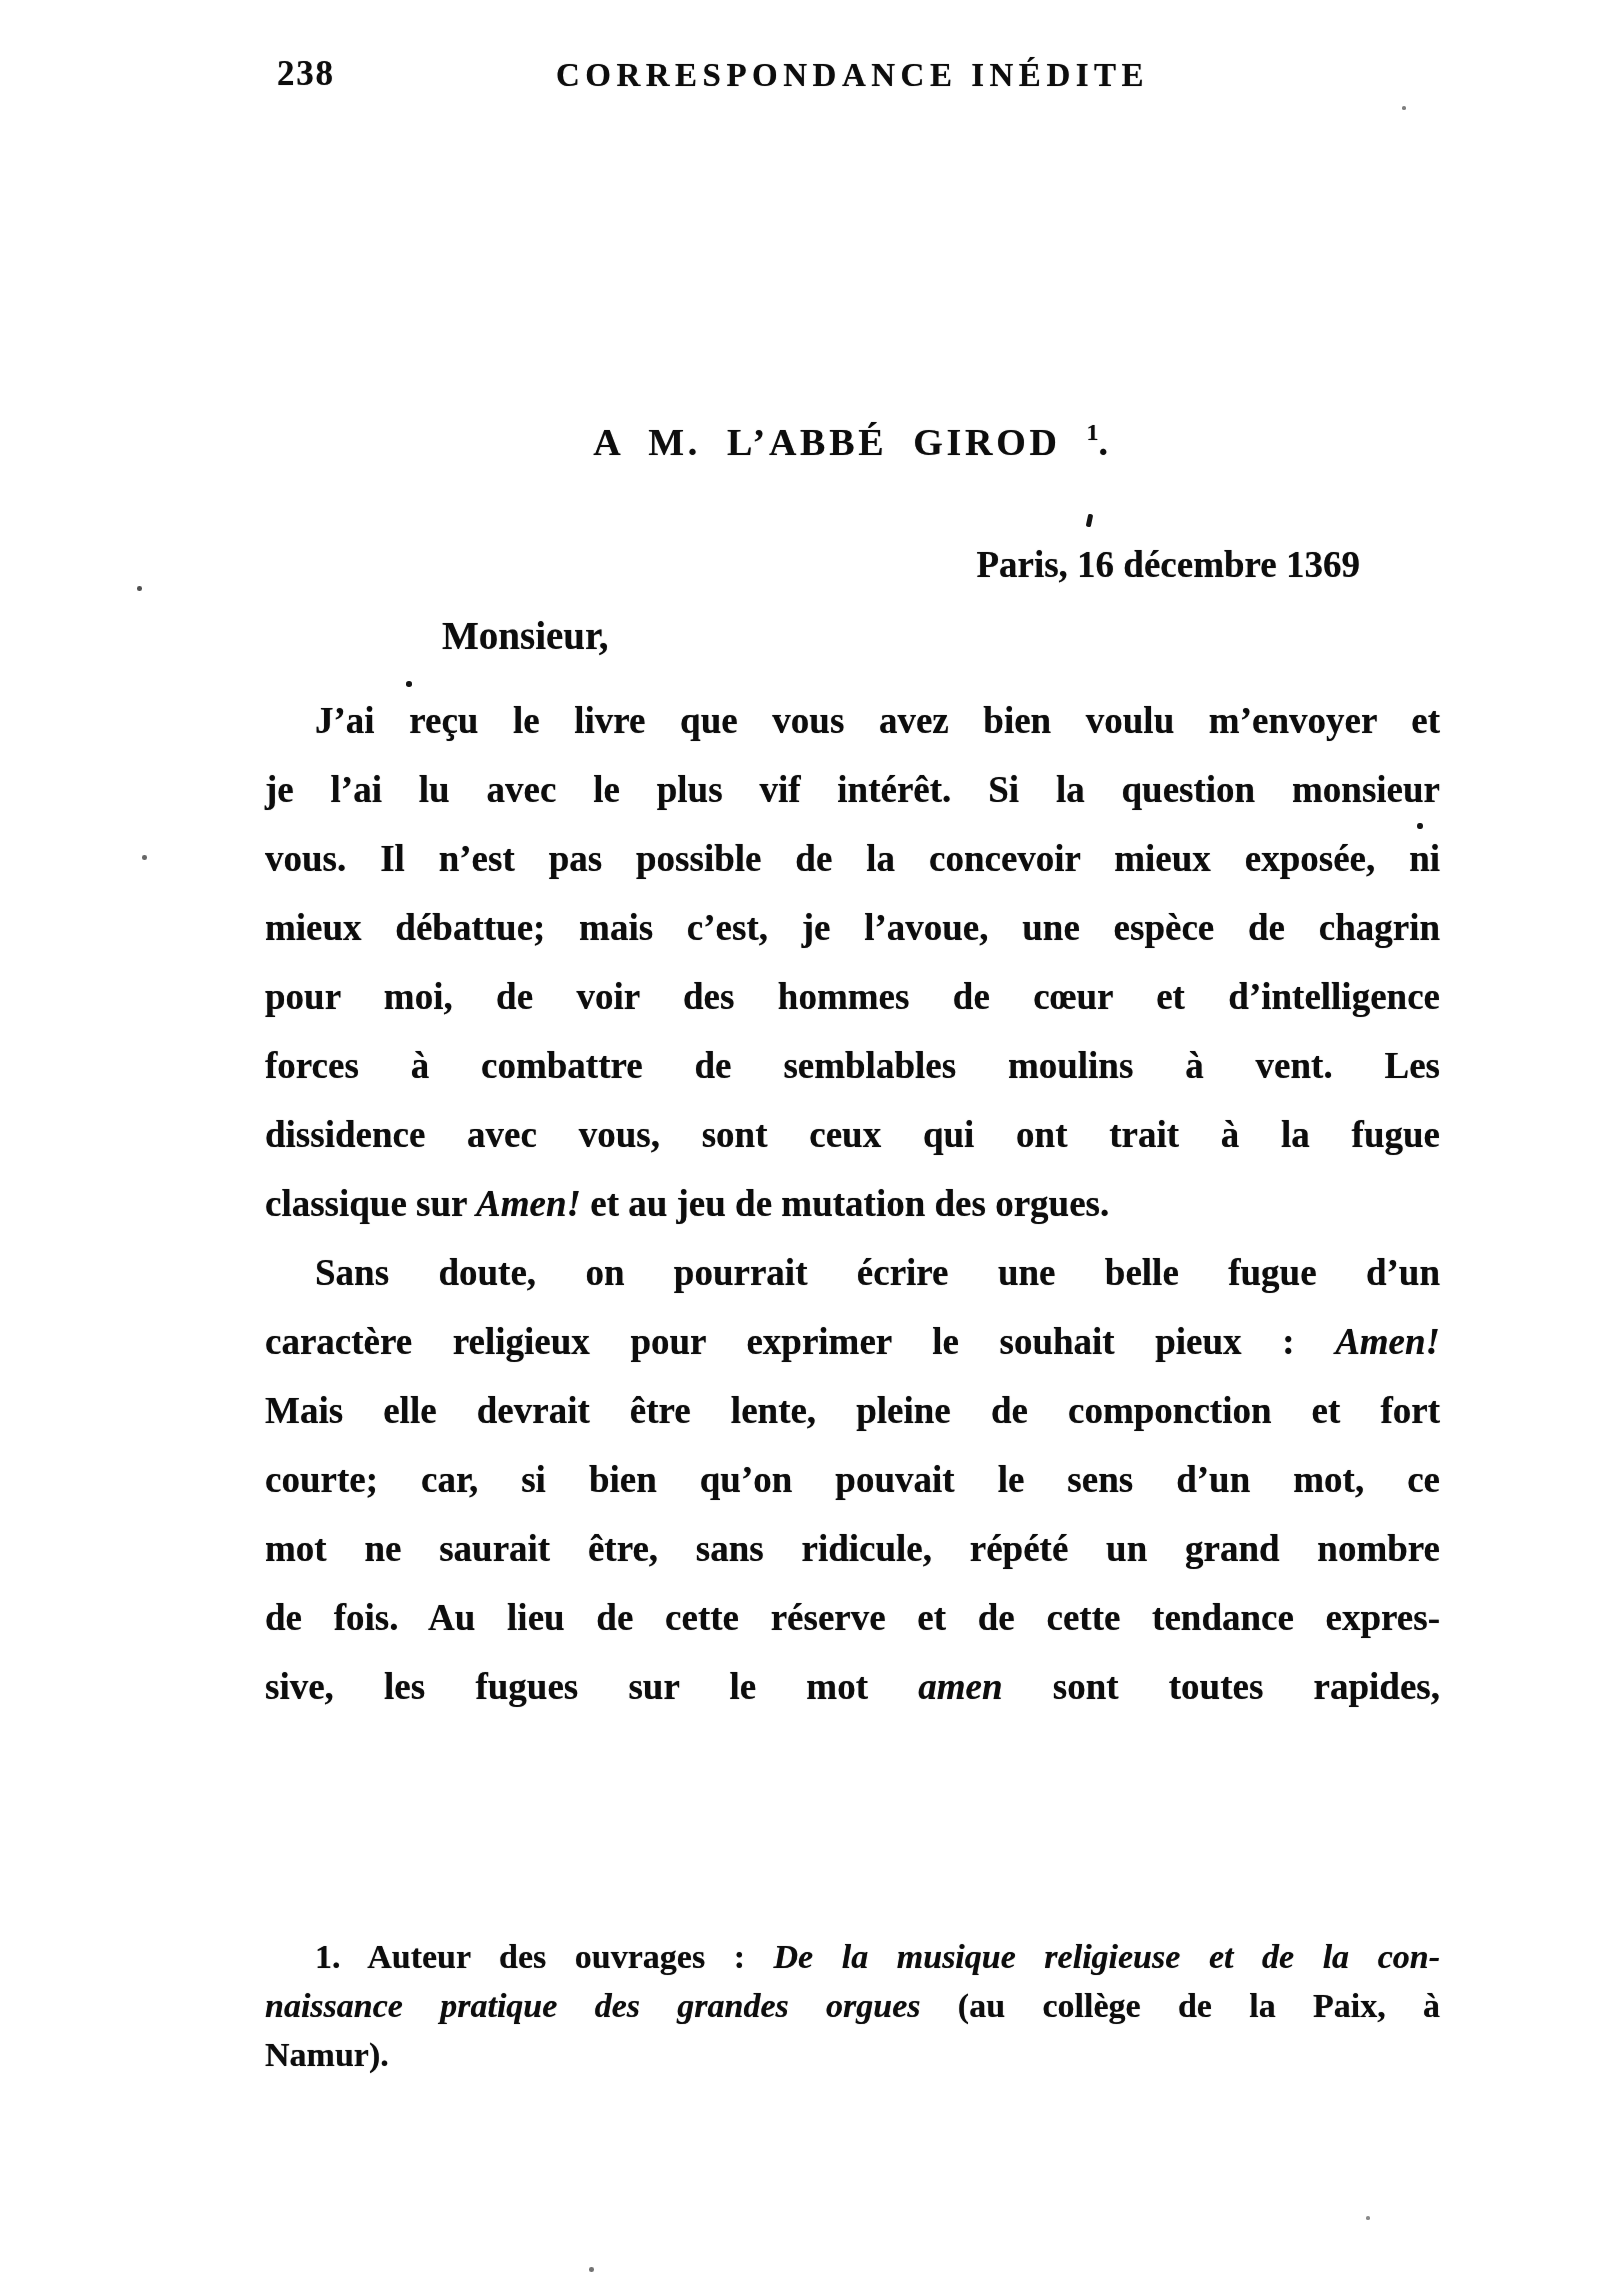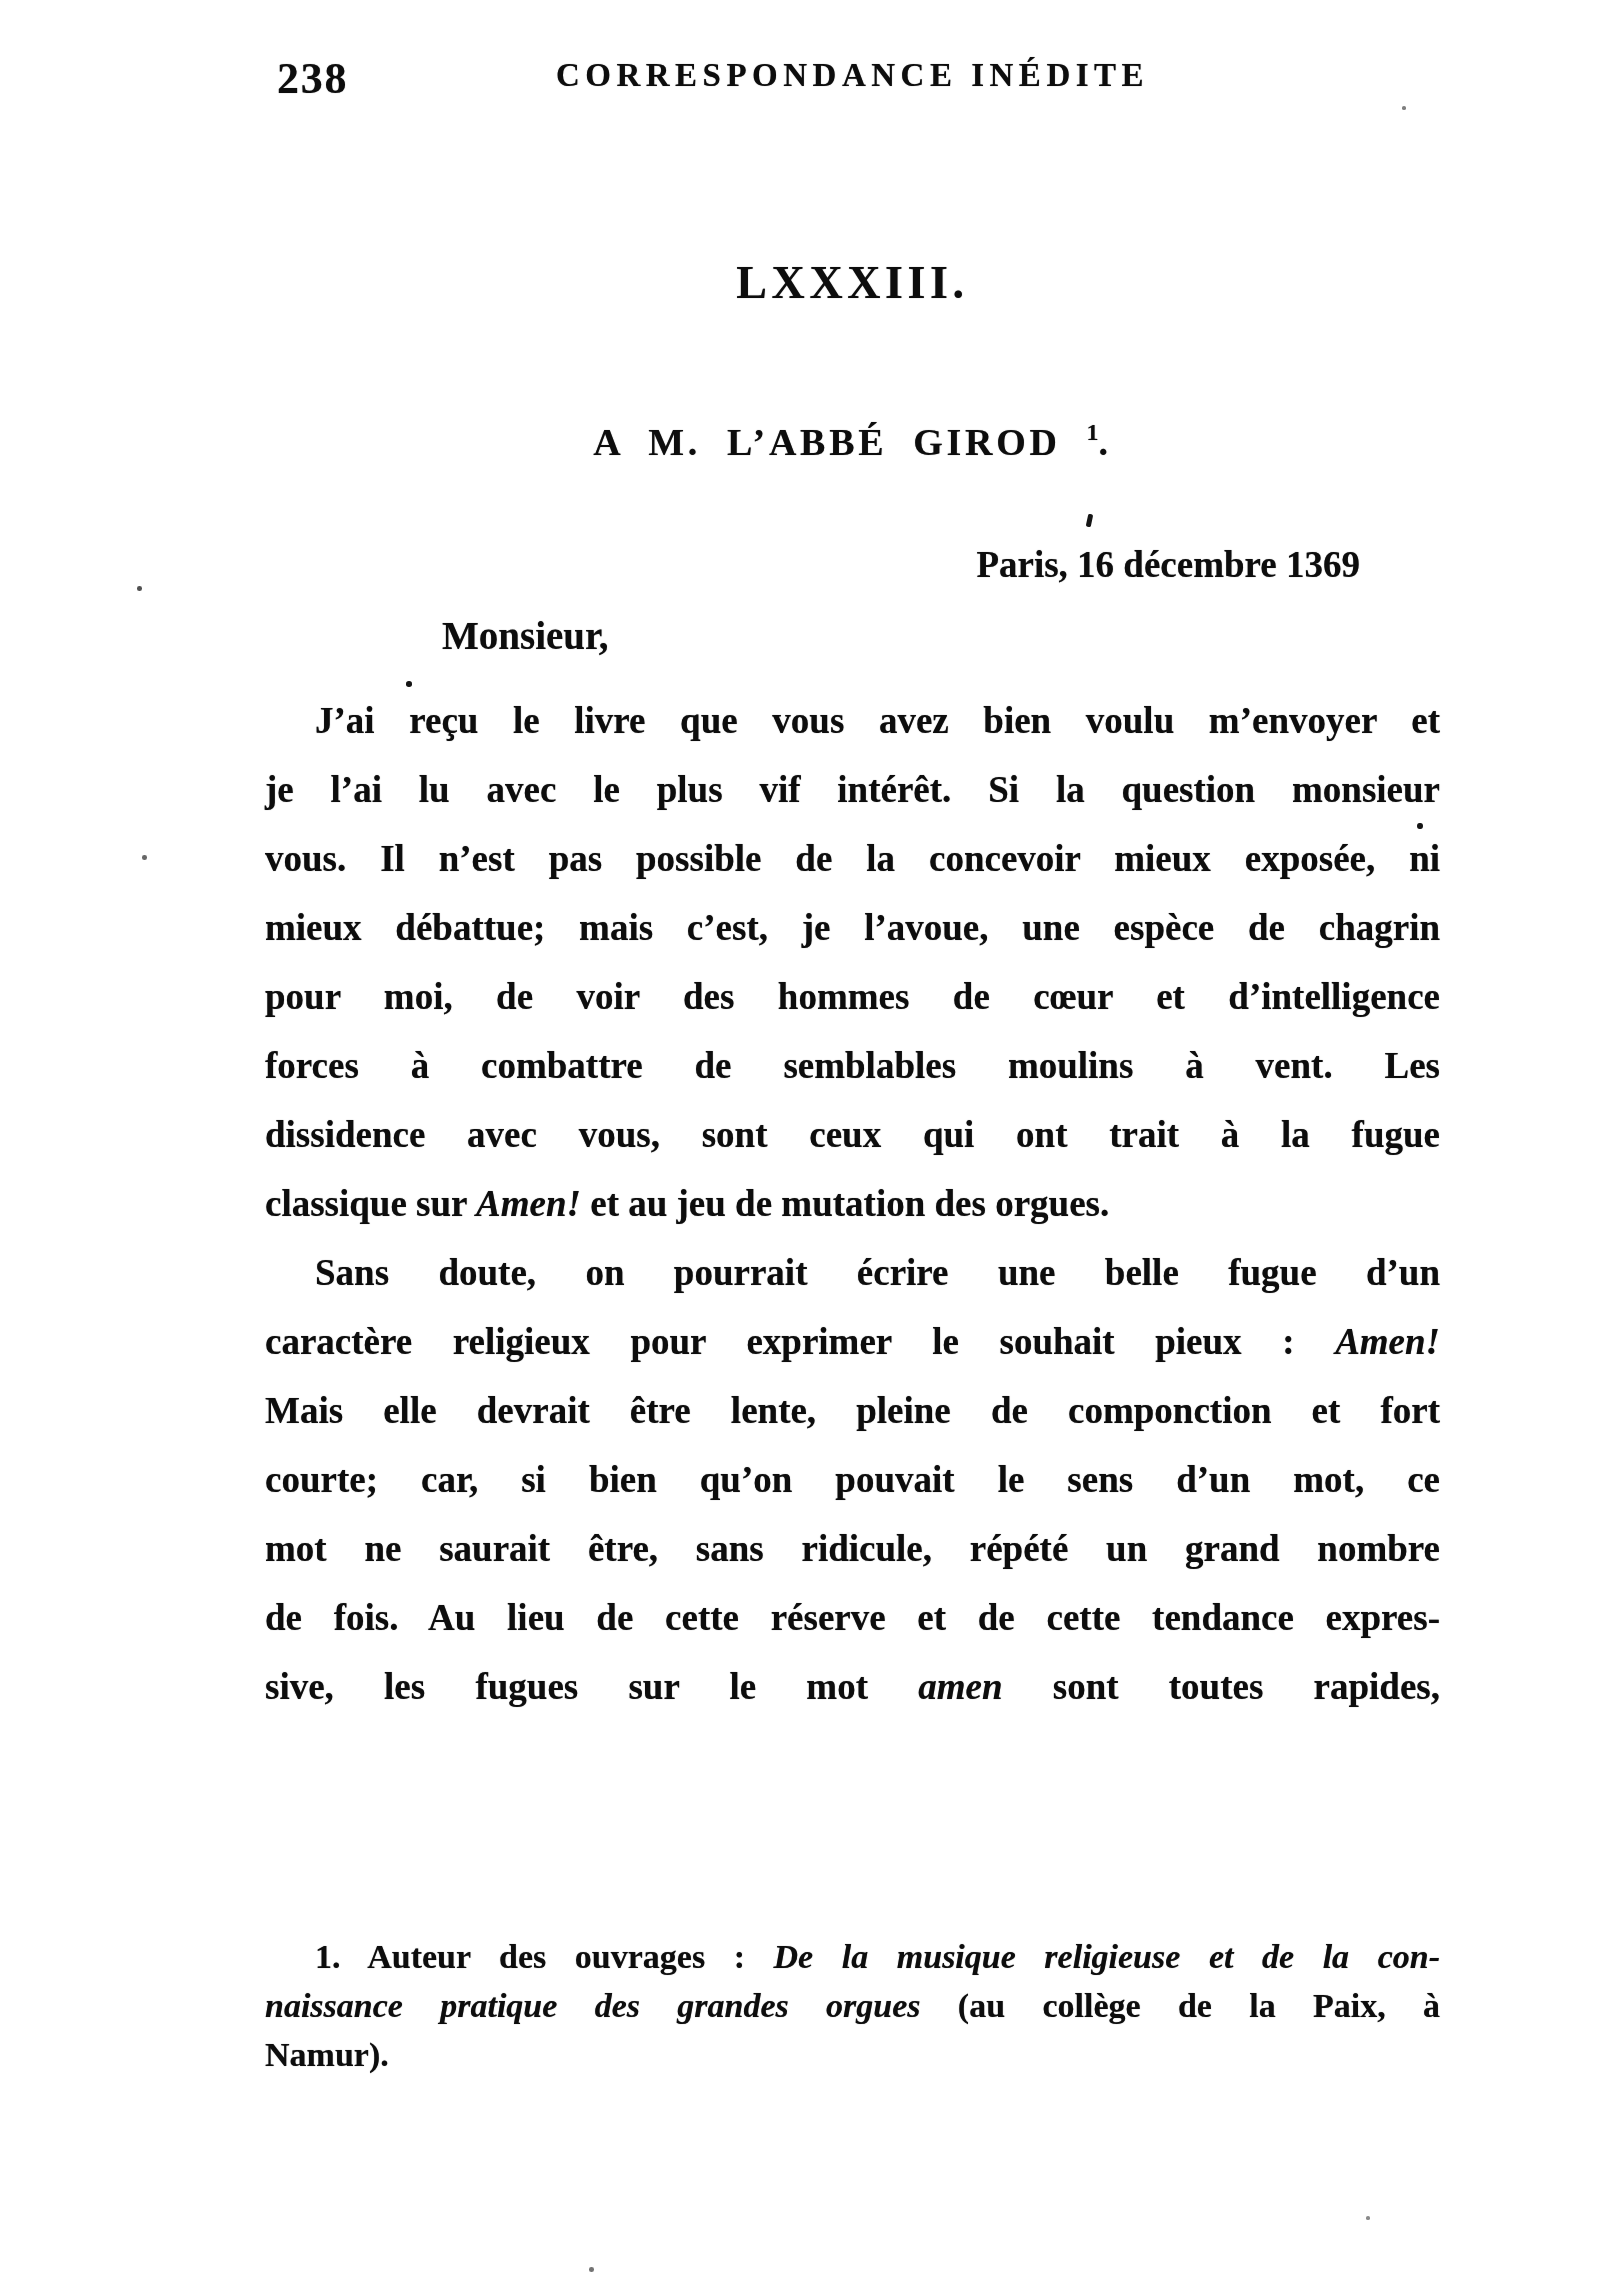--- a/index.html
+++ b/index.html
@@ -9,21 +9,21 @@
     background:#ffffff;
     color:#0d0d0d;
     font-family:"Liberation Serif","DejaVu Serif",serif;
     font-weight:bold;
     overflow:hidden;
     text-shadow:0 0 0.9px rgba(10,10,10,.55);
   }
   
   .pagenum{
     position:absolute;left:277px;top:55px;
-    font-size:44px;line-height:1.1;letter-spacing:1.8px;
+    font-size:35px;line-height:1.1;letter-spacing:1.8px;
   }
   .head-title{
     position:absolute;left:265px;top:57px;width:1175px;
     text-align:center;font-size:33px;letter-spacing:5.5px;line-height:1.1;
     white-space:nowrap;
   }
   
   .section-num{
     position:absolute;left:265px;top:258px;width:1175px;
     text-align:center;font-size:46px;letter-spacing:4.6px;line-height:1.1;
@@ -69,21 +69,20 @@
   .speck{position:absolute;background:#151515;border-radius:50%;}
 </style>
 </head>
 <body>
 
 <div class="page">
 
   <span class="pagenum">238</span>
   <div class="head-title">CORRESPONDANCE INÉDITE</div>
 
-  <div class="section-num">LXXXIII.</div>
 
   <div class="salutation"><span>A M. L’ABBÉ GIROD </span><sup>1</sup><span>.</span></div>
 
   <div class="dateline">Paris, 16 décembre 1369</div>
 
   <div class="greeting">Monsieur,</div>
 
   <div class="body-text" id="body-text">
       <div class="line just ind"><span>J’ai reçu le livre que vous avez bien voulu m’envoyer et</span></div>
       <div class="line just"><span>je l’ai lu avec le plus vif intérêt. Si la question monsieur</span></div>

